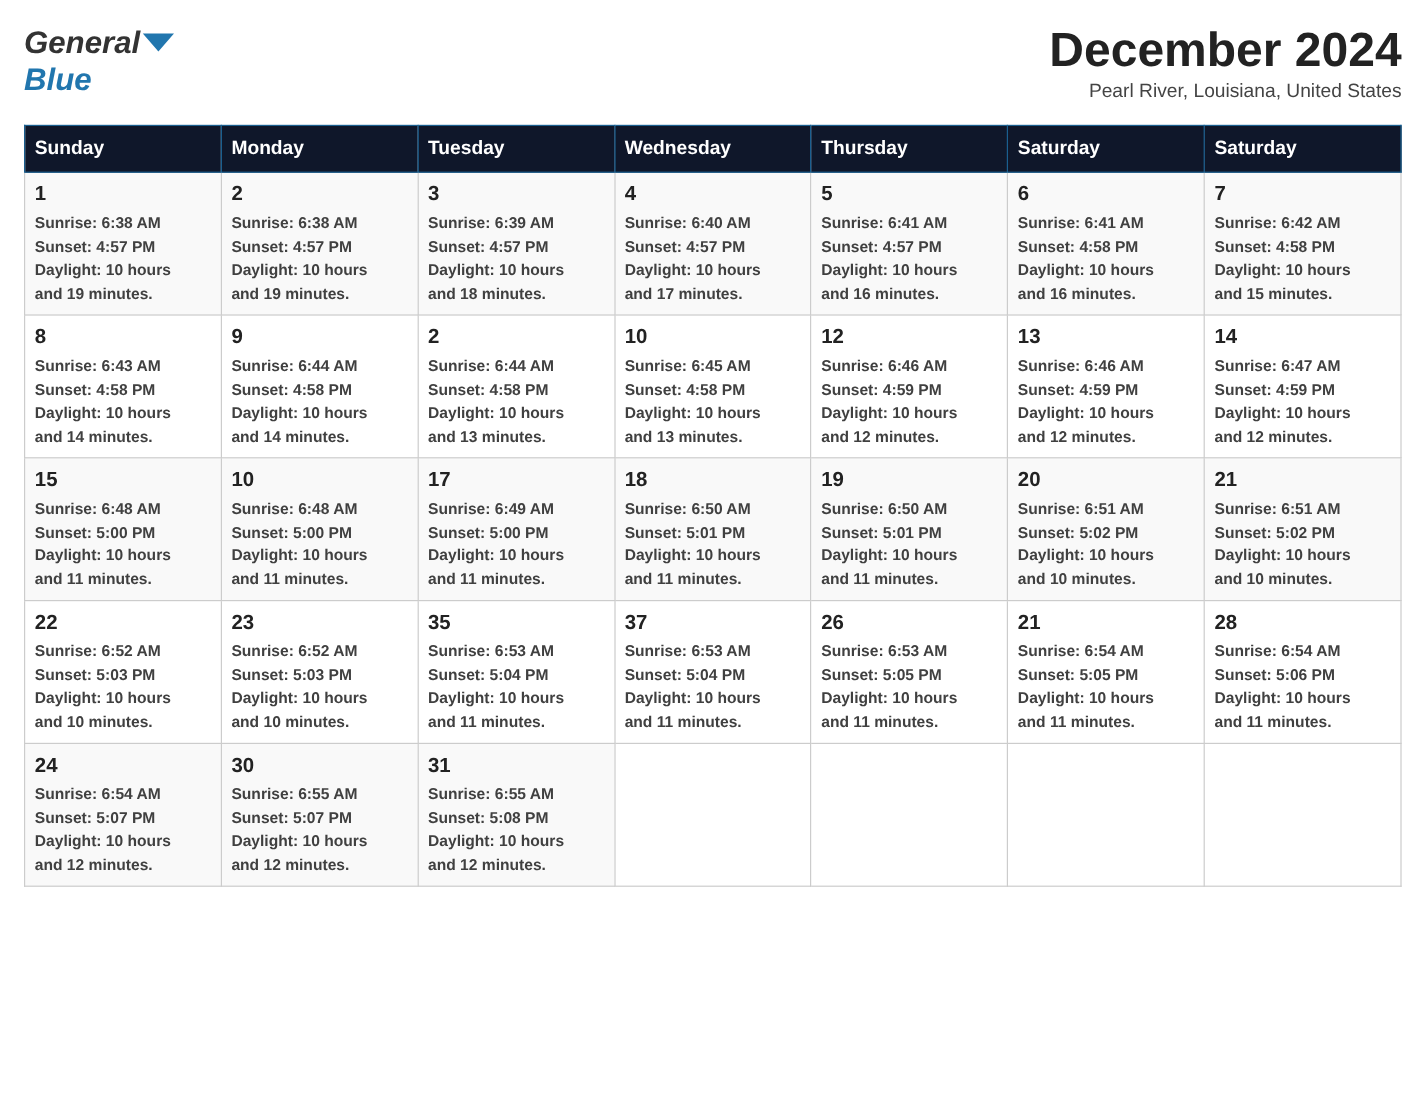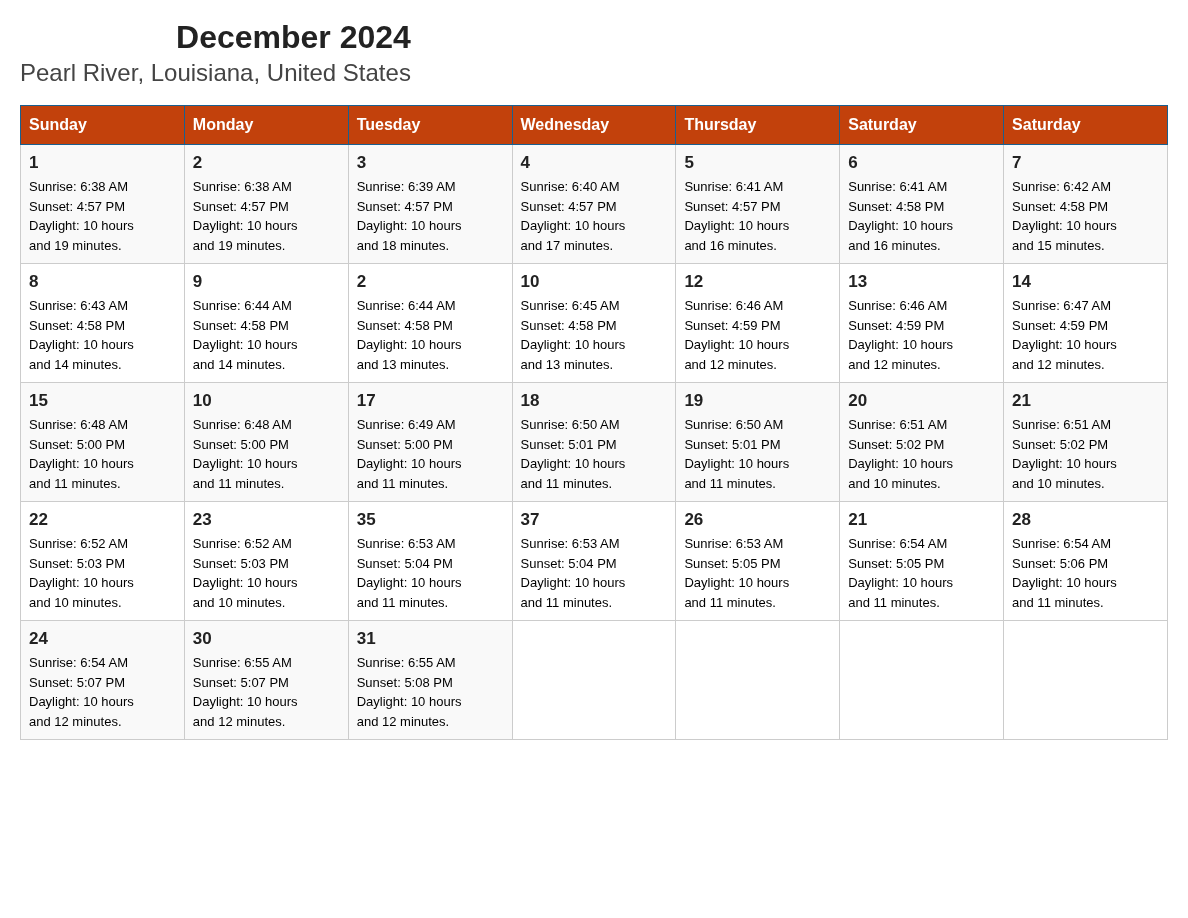--- a/index.html
+++ b/index.html
@@ -13,37 +13,37 @@
     .header {
       display: flex;
       justify-content: space-between;
       align-items: flex-start;
       margin-bottom: 18px;
     }
     .title-area {
       text-align: right;
     }
     .month-title {
-      font-size: 32px;
+      font-size: 40px;
       font-weight: bold;
       color: #222;
       line-height: 1.1;
     }
     .location {
-      font-size: 24px;
+      font-size: 16px;
       color: #444;
       margin-top: 4px;
     }
     table {
       width: 100%;
       border-collapse: collapse;
       table-layout: fixed;
     }
     thead tr th {
-      background-color: #c2410c;
+      background-color: #0f172a;
       color: #fff;
       font-size: 16px;
       font-weight: bold;
       padding: 10px 8px;
       text-align: left;
       border: 1px solid #1a5f8f;
     }
     tbody tr td {
       vertical-align: top;
       padding: 8px;
@@ -54,21 +54,22 @@
     }
     tbody tr td .day-num {
       font-size: 17px;
       font-weight: bold;
       display: block;
       margin-bottom: 4px;
     }
     tbody tr td .day-info {
       font-size: 13px;
       line-height: 1.5;
-      color: #000000;
+      color: #404040;
+      font-weight: bold;
     }
     tbody tr:nth-child(odd) td {
       background-color: #f9f9f9;
     }
     tbody tr:nth-child(even) td {
       background-color: #ffffff;
     }
     .empty-cell {
       background-color: #fff !important;
     }
@@ -83,20 +84,29 @@
     }
     .logo-row2 {
       display: flex;
       align-items: center;
     }
   </style>
 </head>
 <body>
 
 <div class="header">
+  <div class="logo-wrapper">
+    <div class="logo-line1">
+      <span style="font-size:26px;font-weight:bold;color:#333;font-style:italic;">General</span>
+      <span style="display:inline-block;width:0;height:0;border-style:solid;border-width:15px 13px 0 13px;border-color:#2176ae transparent transparent transparent;margin:0 2px;vertical-align:middle;"></span>
+    </div>
+    <div class="logo-row2">
+      <span style="font-size:26px;font-weight:bold;color:#2176ae;font-style:italic;">Blue</span>
+    </div>
+  </div>
   <div class="title-area">
     <div class="month-title">December 2024</div>
     <div class="location">Pearl River, Louisiana, United States</div>
   </div>
 </div>
 
 <table>
   <thead>
     <tr>
       <th>Sunday</th>

